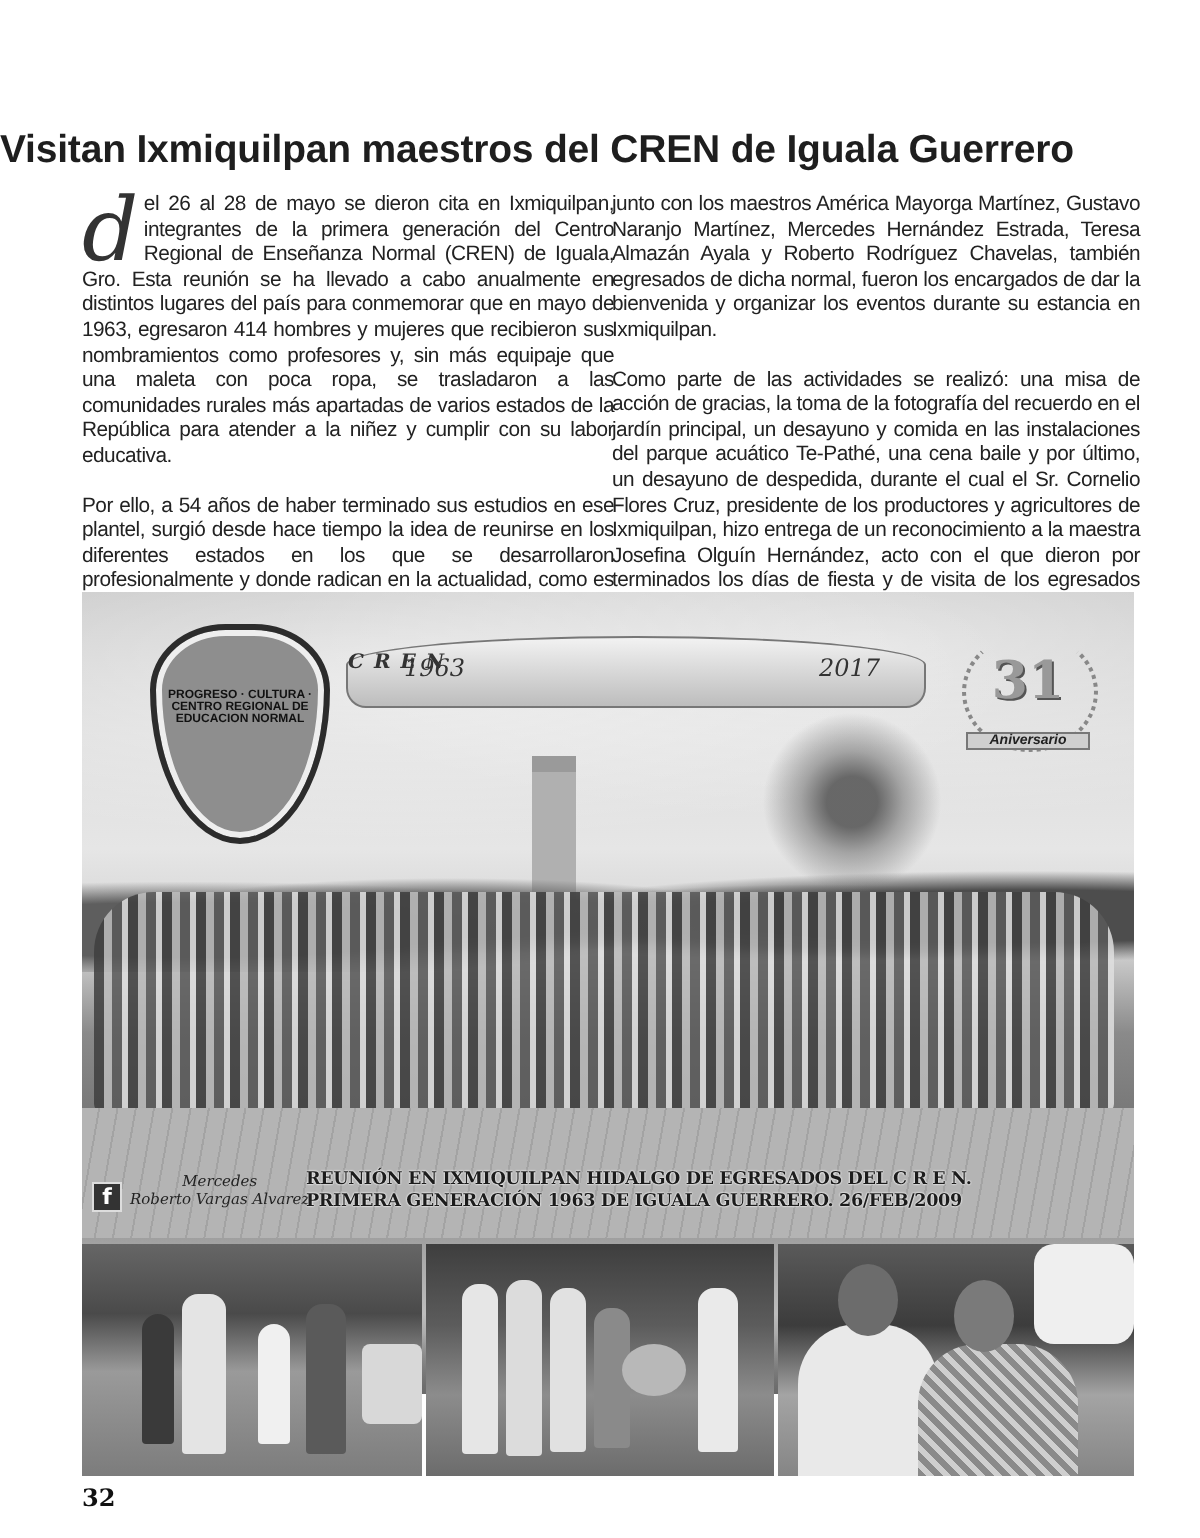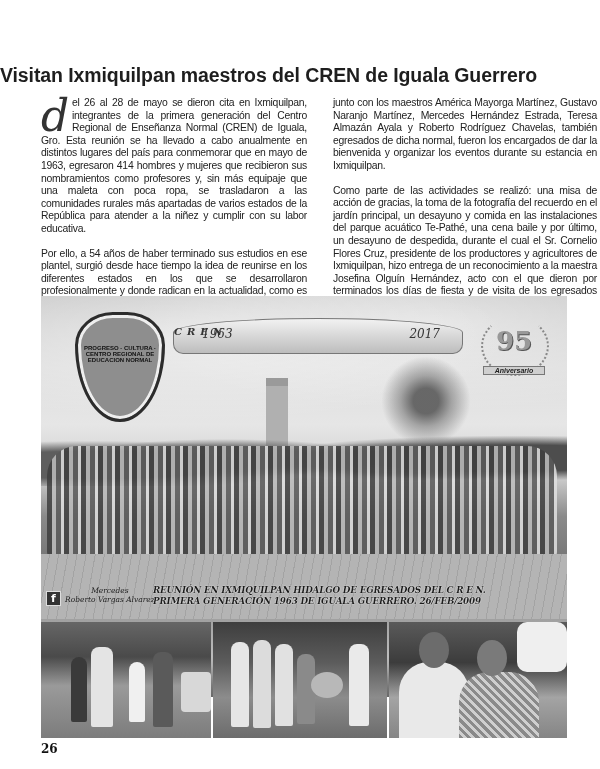--- a/index.html
+++ b/index.html
@@ -1,21 +1,21 @@
 <!DOCTYPE html>
 <html><head>
 <meta charset="utf-8">
 <style>
   html, body { margin: 0; padding: 0; background: #ffffff; }
   body { width: 600px; height: 769px; position: relative; overflow: hidden; font-family: "Liberation Sans", sans-serif; color: #1a1a1a; }
   .title { position: absolute; left: 0; right: 0; top: 64px; text-align: left; font-weight: bold; font-size: 19.5px; letter-spacing: -0.1px; color: #1e1e1e; }
   .col { position: absolute; top: 97px; width: 266px; font-size: 10.4px; line-height: 12.6px; text-align: justify; font-family: "Liberation Sans Narrow", "Liberation Sans", sans-serif; letter-spacing: -0.25px; color: #222; }
   .col p { margin: 0 0 12px 0; }
   .col-left { left: 41px; }
-  .col-right { left: 306px; width: 264px; margin-left: 27px; }
+  .col-right { left: 306px; width: 264px; }
   .dropcap { float: left; font-family: "DejaVu Serif", serif; font-size: 44px; line-height: 34px; margin: 0 3px 0 0; font-style: italic; color: #333; padding-top: 2px; }
 
   .photo-main { position: absolute; left: 41px; top: 296px; width: 526px; height: 401px; overflow: hidden;
     background: linear-gradient(180deg, #c9c9c9 0%, #dedede 18%, #e6e6e6 32%, #cfcfcf 45%, #8a8a8a 55%, #6f6f6f 70%, #a6a6a6 82%, #bdbdbd 90%, #7a7a7a 100%); }
   .sky-clouds { position: absolute; left: 0; top: 0; width: 100%; height: 140px;
     background: radial-gradient(ellipse at 30% 30%, rgba(255,255,255,0.5), rgba(255,255,255,0) 60%), radial-gradient(ellipse at 75% 20%, rgba(255,255,255,0.45), rgba(255,255,255,0) 55%); }
   .trees { position: absolute; left: 0; top: 120px; width: 100%; height: 70px;
     background: radial-gradient(ellipse at 10% 70%, #5e5e5e 0 20%, transparent 35%), radial-gradient(ellipse at 35% 60%, #6a6a6a 0 18%, transparent 32%), radial-gradient(ellipse at 90% 60%, #4d4d4d 0 22%, transparent 38%), radial-gradient(ellipse at 70% 65%, #7a7a7a 0 18%, transparent 30%); }
   .church { position: absolute; left: 225px; top: 82px; width: 22px; height: 70px; background: #b0b0b0; border-top: 8px solid #9a9a9a; }
   .palm { position: absolute; left: 340px; top: 60px; width: 90px; height: 90px; border-radius: 50%; background: radial-gradient(circle, rgba(90,90,90,0.9) 0 20%, rgba(120,120,120,0.6) 40%, transparent 70%); }
@@ -35,21 +35,21 @@
   .banner-year.y1 { left: 28px; }
   .banner-year.y2 { right: 22px; }
   .banner-title { position: absolute; left: 0; right: 0; top: 7px; text-align: left; font-family: "DejaVu Serif", serif; font-style: italic; font-size: 10px; letter-spacing: 5px; color: #333; font-weight: bold; }
   .anniv { position: absolute; left: 438px; top: 20px; width: 70px; height: 70px; }
   .anniv-num { position: absolute; left: 0; right: 0; top: 10px; text-align: center; font-size: 26px; font-weight: bold; color: #999; text-shadow: 1px 1px 0 #555; font-family: "DejaVu Serif", serif; }
   .anniv-label { position: absolute; left: 4px; right: 4px; top: 50px; text-align: center; font-size: 7px; font-weight: bold; background: #cfcfcf; color: #222; border: 1px solid #777; font-style: italic; }
   .wreath { position: absolute; left: 2px; top: 0; width: 64px; height: 56px; border: 2px dotted #888; border-top-color: transparent; border-radius: 50%; }
 
   .fb-icon { position: absolute; left: 5px; top: 295px; width: 13px; height: 13px; background: #333; color: #fff; border: 1px solid #ddd; font-weight: bold; font-size: 11px; line-height: 13px; text-align: center; font-family: "DejaVu Sans", sans-serif; }
   .photographer { position: absolute; left: 24px; top: 290px; font-family: "DejaVu Serif", serif; font-style: italic; font-size: 7.5px; color: #222; line-height: 9px; text-align: center; }
-  .caption { position: absolute; left: 112px; top: 289px; font-family: "DejaVu Serif", serif; font-style: italic; font-weight: bold; font-size: 8.8px; line-height: 11px; color: #1c1c1c; text-shadow: 0 0 1px #fff, 0 0 1px #fff; letter-spacing: -0.2px; }
+  .caption { position: absolute; left: 112px; top: 289px; font-family: "DejaVu Serif", serif; font-weight: bold; font-size: 8.8px; line-height: 11px; color: #1c1c1c; text-shadow: 0 0 1px #fff, 0 0 1px #fff; letter-spacing: -0.2px; }
 
   .photo-small { position: absolute; top: 622px; height: 116px; overflow: hidden; }
   .ps1 { left: 41px; width: 170px; background: linear-gradient(180deg, #666 0%, #4a4a4a 30%, #9a9a9a 55%, #7c7c7c 100%); }
   .ps2 { left: 213px; width: 174px; background: linear-gradient(180deg, #3e3e3e 0%, #5c5c5c 35%, #8c8c8c 65%, #6c6c6c 100%); }
   .ps3 { left: 389px; width: 178px; background: linear-gradient(180deg, #5a5a5a 0%, #3c3c3c 35%, #a4a4a4 65%, #858585 100%); }
   .fig { position: absolute; border-radius: 8px 8px 2px 2px; }
   .page-num { position: absolute; left: 41px; top: 742px; font-family: "DejaVu Serif", serif; font-weight: bold; font-size: 12px; color: #111; }
 </style>
 </head>
 <body>
@@ -80,21 +80,21 @@
   </div>
 
   <div class="banner">
     <span class="banner-year y1">1963</span>
     <span class="banner-title">CREN</span>
     <span class="banner-year y2">2017</span>
   </div>
 
   <div class="anniv">
     <div class="wreath"></div>
-    <div class="anniv-num">95</div>
+    <div class="anniv-num">31</div>
     <div class="anniv-label">Aniversario</div>
   </div>
 
   <div class="fb-icon">f</div>
   <div class="photographer">
     <div>Mercedes</div>
     <div>Roberto Vargas Alvarez</div>
   </div>
   <div class="caption">
     <div>REUNIÓN EN IXMIQUILPAN HIDALGO DE EGRESADOS DEL C R E N.</div>
@@ -120,13 +120,13 @@
 </div>
 
 <div class="photo-small ps3">
   <div class="fig" style="left:10px;top:40px;width:70px;height:76px;background:#e9e9e9;border-radius:30px 30px 0 0;"></div>
   <div class="fig" style="left:30px;top:10px;width:30px;height:36px;background:#6c6c6c;border-radius:50%;"></div>
   <div class="fig" style="left:70px;top:50px;width:80px;height:66px;background:repeating-linear-gradient(45deg,#8a8a8a 0 3px,#cfcfcf 3px 6px);border-radius:30px 30px 0 0;"></div>
   <div class="fig" style="left:88px;top:18px;width:30px;height:36px;background:#7a7a7a;border-radius:50%;"></div>
   <div class="fig" style="left:128px;top:0px;width:50px;height:50px;background:#efefef;border-radius:10px;"></div>
 </div>
 
-<div class="page-num">26</div>
+<div class="page-num">32</div>
 
 </body></html>

